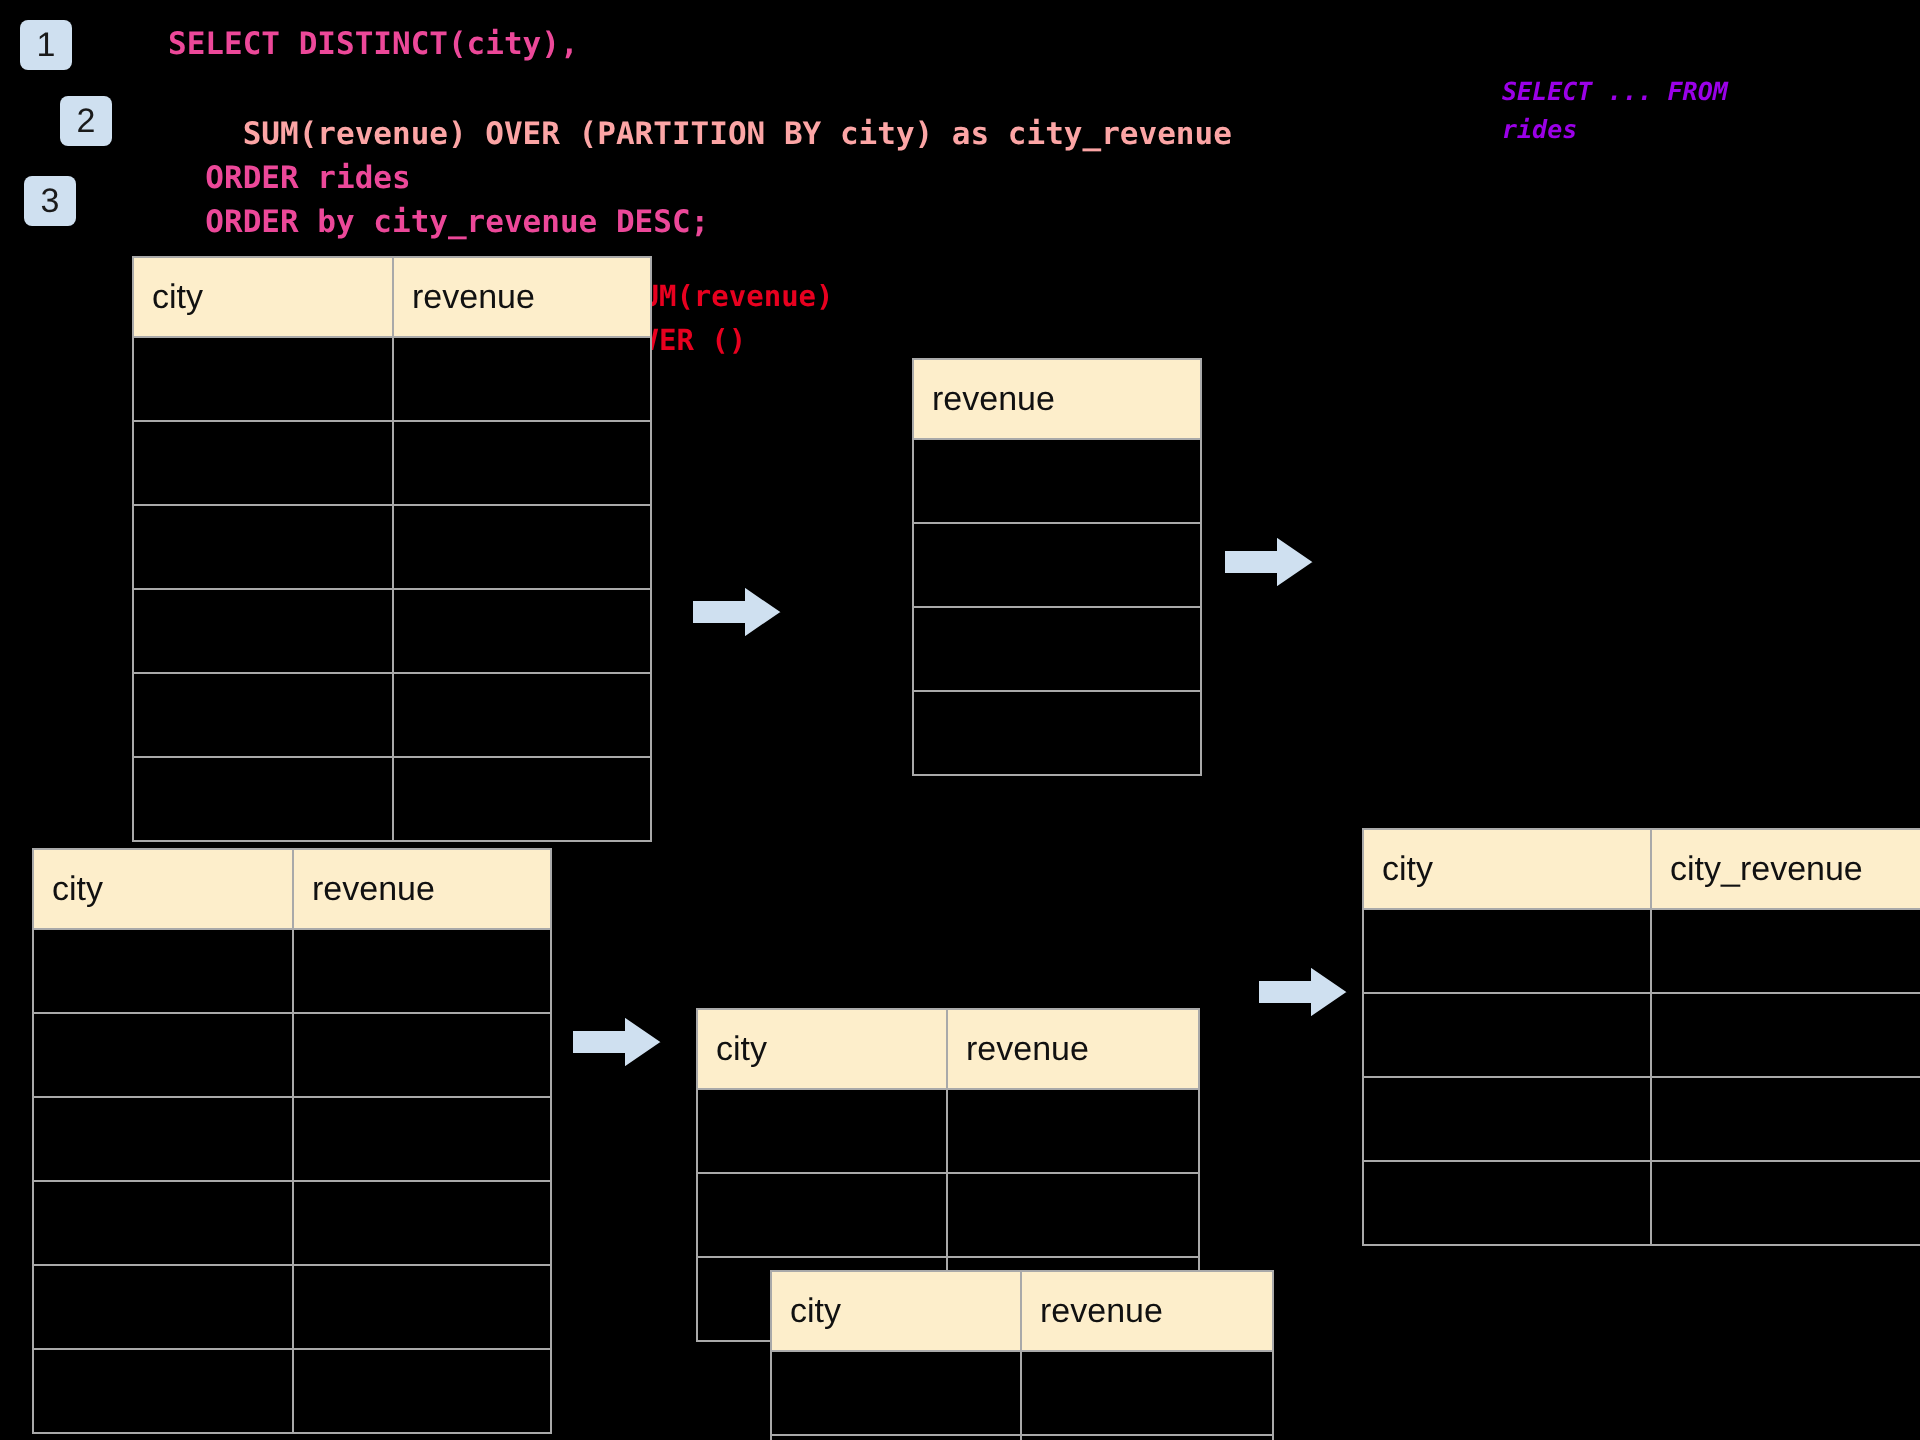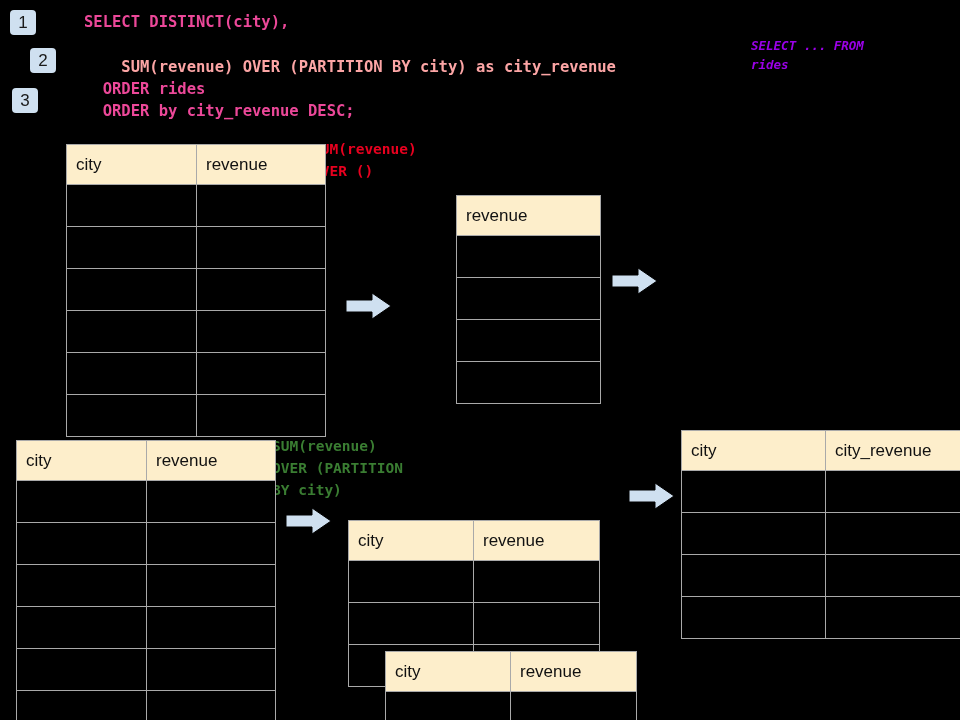--- a/index.html
+++ b/index.html
@@ -66,21 +66,20 @@
   }
   .annot-red   { color: #e8001f; }
   .annot-green { color: #3a7d32; }
 
   
   .tbl {
     position: absolute;
     border-collapse: collapse;
     table-layout: fixed;
     background: #a16207;
-    margin-top: 16px;
   }
   .tbl td, .tbl th {
     border: 1px solid #a9a9a9;
     padding: 0;
     height: 41px;
     background: #000000;
   }
   .tbl th {
     background: #fdeecb;
     color: #111111;
@@ -113,23 +112,20 @@
   <div class="code code-green" style="left:84px; top:56px;">    SUM(revenue) OVER (PARTITION BY city) as city_revenue</div>
   <div class="code code-purple" style="left:84px; top:78px;">  ORDER rides</div>
   <div class="code code-purple" style="left:84px; top:100px;">  ORDER by city_revenue DESC;</div>
 
   <div class="note" style="left:751px; top:36px;">SELECT ... FROM
 rides</div>
 
   <div class="annot annot-red" style="left:312px; top:138px;">SUM(revenue)
 OVER ()</div>
 
-  <div class="annot annot-green" style="left:272px; top:435px;">SUM(revenue)
-OVER (PARTITION
-BY city)</div>
 
   <table class="tbl" id="tbl-rides-top" style="left:66px; top:128px; width:239px;">
     <thead>
         <tr>
       <th style="width:120px;">city</th>
       <th style="width:119px;">revenue</th>
     </tr>
       </thead>
     <tbody>
         <tr>

